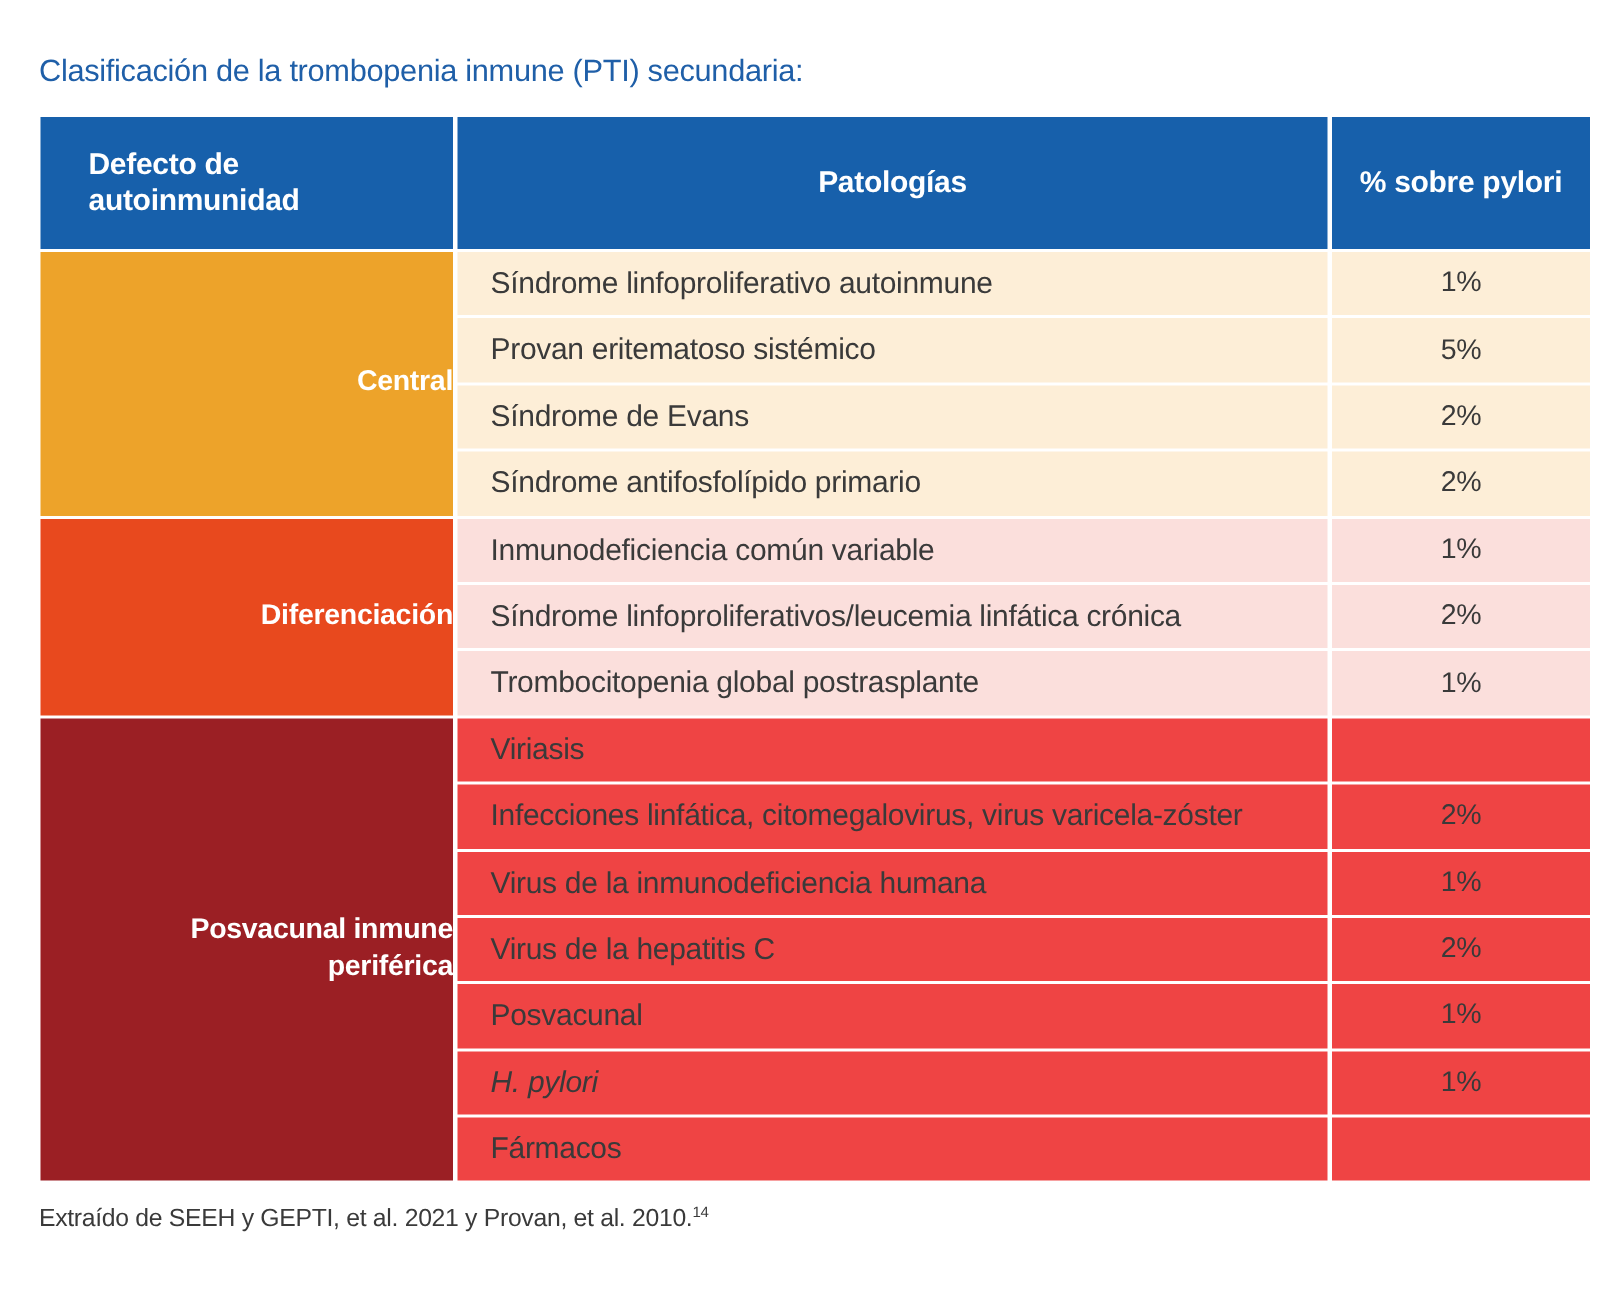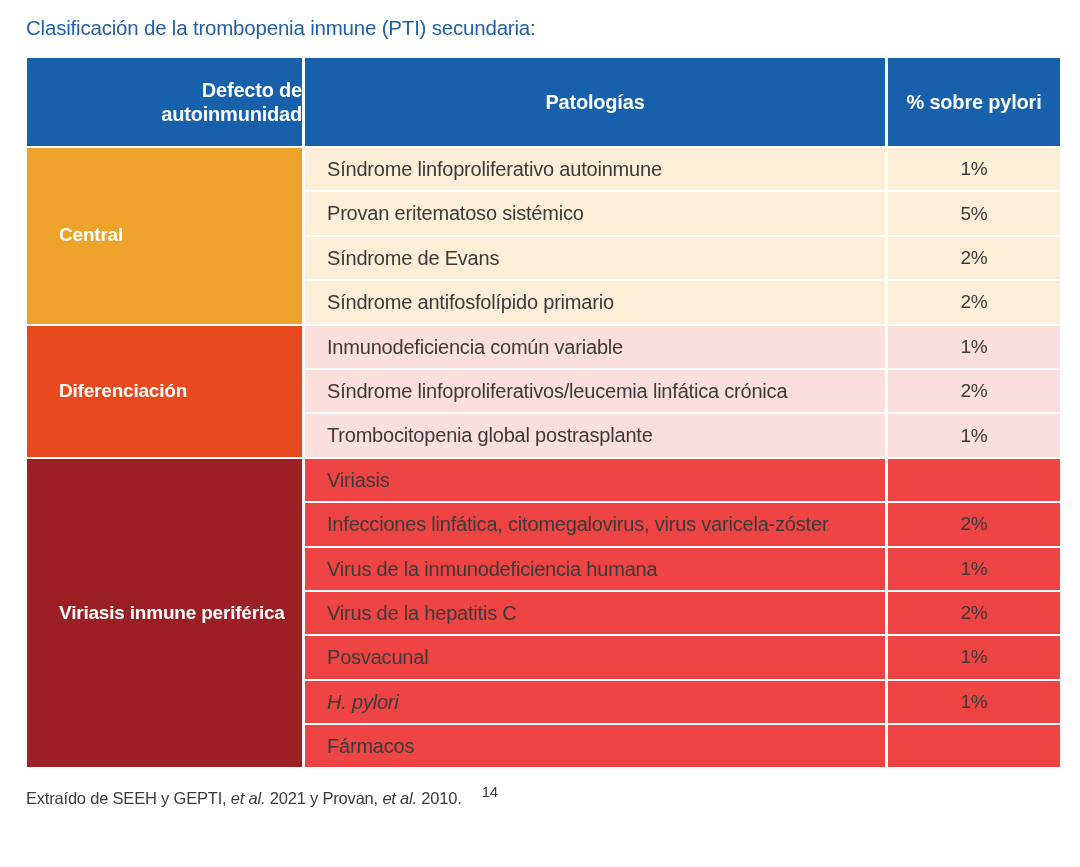--- a/index.html
+++ b/index.html
@@ -10,21 +10,21 @@
     width: 1080px;
     height: 867px;
     background: #ffffff;
     font-family: "Liberation Sans", sans-serif;
     overflow: hidden;
   }
   .page {
     width: 967px;
     height: 867px;
     box-sizing: border-box;
-    padding: 12px 24px 0 24px;
+    padding: 32px 24px 0 24px;
     position: relative;
   }
   .title {
     color: #1f5fa8;
     font-size: 20.5px;
     letter-spacing: -0.2px;
     margin: 4px 0 16px 2px;
     font-weight: 400;
   }
   table.matrix {
@@ -41,28 +41,28 @@
     background: #1760ab;
     color: #ffffff;
     font-size: 20px;
     font-weight: bold;
     text-align: center;
     line-height: 1.2;
     height: 88px;
     letter-spacing: -0.2px;
   }
   .hdr.left {
-    text-align: right;
+    text-align: left;
     padding-left: 32px !important;
   }
   .cat {
     color: #ffffff;
     font-size: 19px;
     font-weight: bold;
-    text-align: left;
+    text-align: right;
     padding-left: 32px !important;
     line-height: 1.3;
     letter-spacing: -0.2px;
   }
   .cat.central { background: #eda32a; }
   .cat.dif { background: #e8491e; }
   .cat.resp { background: #9b1f24; }
 
   .path {
     font-size: 20px;
@@ -83,22 +83,22 @@
 
   .italic { font-style: italic; }
 
   .footnote {
     margin-top: 14px;
     margin-left: 2px;
     font-size: 16.5px;
     color: #3a3a3a;
     letter-spacing: -0.2px;
   }
-  .footnote .it { font-style: italic; }
-  .footnote sup { font-size: 15px; vertical-align: super; margin-left: 20px; }
+  .footnote .it { }
+  .footnote sup { font-size: 10px; vertical-align: super; }
   .col-cat { width: 275px; }
   .col-path { width: 580px; }
   .col-pct { width: 172px; }
 </style>
 </head>
 <body>
 
 <div class="page">
 
   <div class="title">Clasificación de la trombopenia inmune (PTI) secundaria:</div>
@@ -142,21 +142,21 @@
       <tr class="band-dif">
         <td class="path">Síndrome linfoproliferativos/leucemia linfática crónica</td>
         <td class="pct">2%</td>
       </tr>
       <tr class="band-dif">
         <td class="path">Trombocitopenia global postrasplante</td>
         <td class="pct">1%</td>
       </tr>
 
       <tr class="band-resp">
-        <td class="cat resp" rowspan="7">Viriasis inmune periférica</td>
+        <td class="cat resp" rowspan="7">Posvacunal inmune periférica</td>
         <td class="path">Viriasis</td>
         <td class="pct"></td>
       </tr>
       <tr class="band-resp">
         <td class="path">Infecciones linfática, citomegalovirus, virus varicela-zóster</td>
         <td class="pct">2%</td>
       </tr>
       <tr class="band-resp">
         <td class="path">Virus de la inmunodeficiencia humana</td>
         <td class="pct">1%</td>

